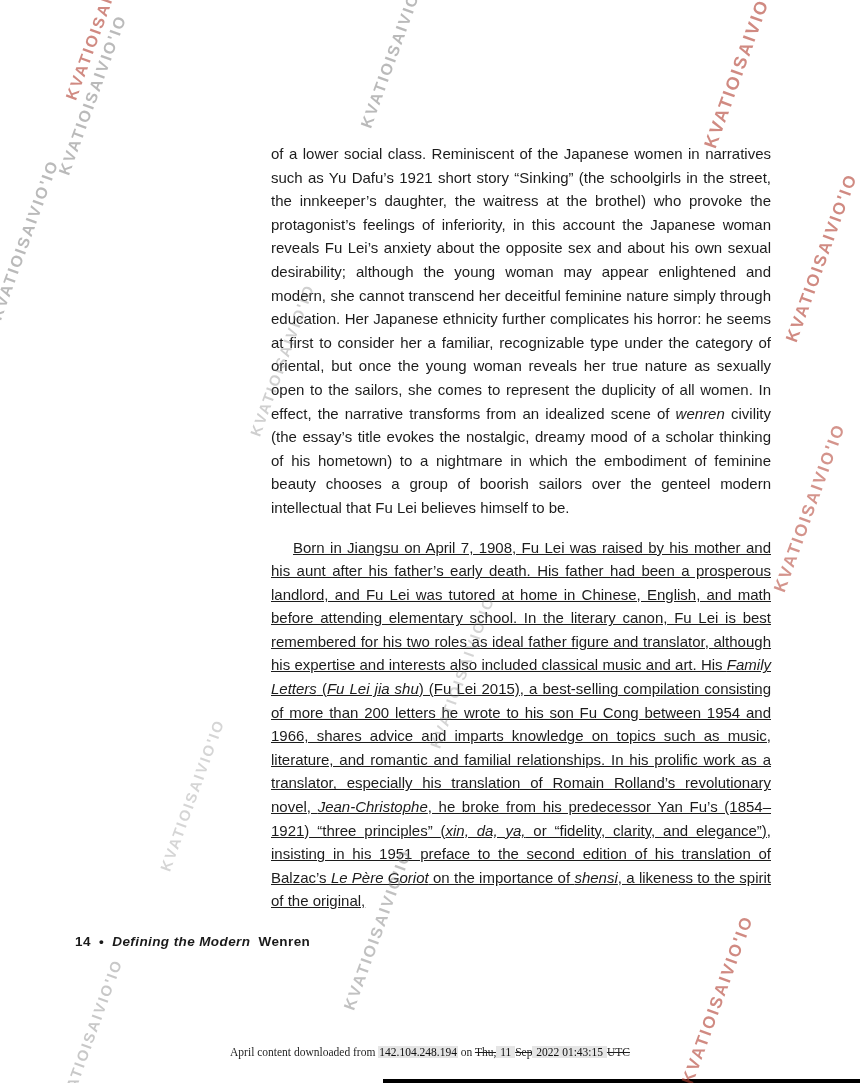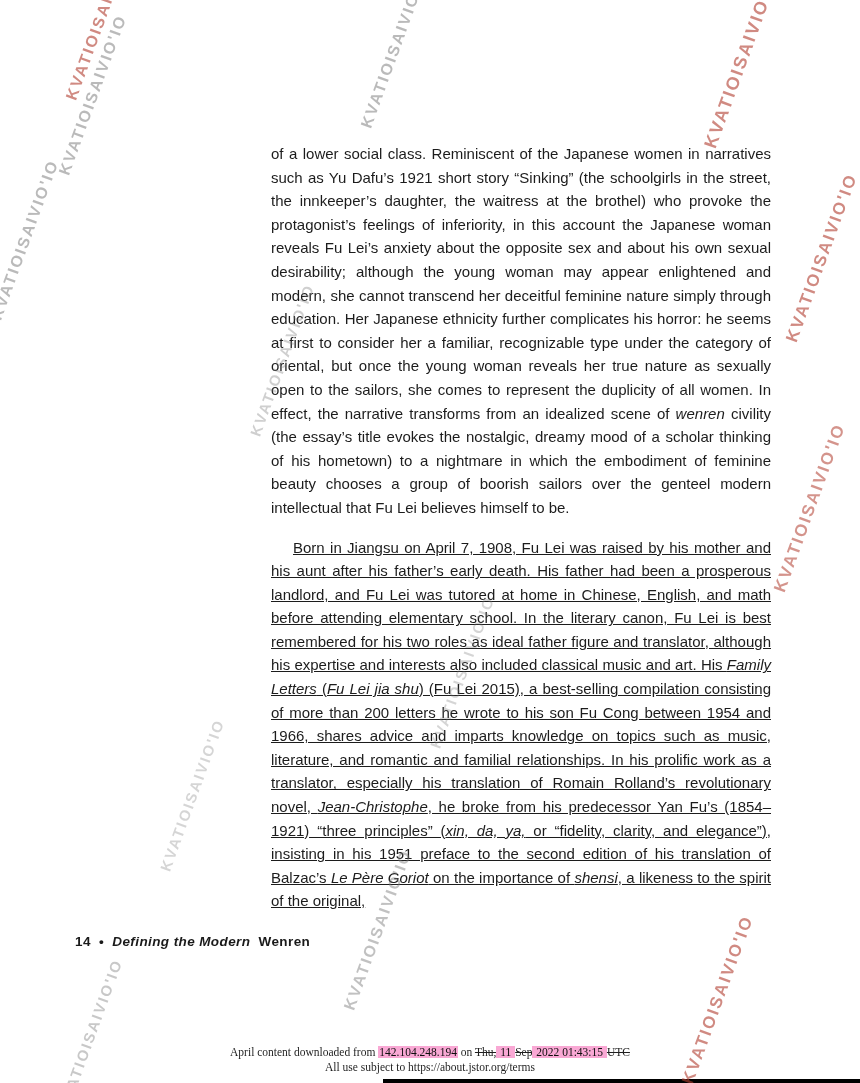--- a/index.html
+++ b/index.html
@@ -38,21 +38,21 @@
 
   .jstor {
     position:absolute;
     left:0; right:0; top:1045px;
     text-align:center;
     font-family:"Liberation Serif", serif;
     font-size:11.5px;
     line-height:15px;
     color:#1f1f1f;
   }
-  .redacted { background:#f9a8d4; color:#0e0e0e; padding:0 1px; }
+  .redacted { background:#e5e5e5; color:#0e0e0e; padding:0 1px; }
   .struck { text-decoration:line-through; }
 
   .watermark-layer {
     position:absolute; inset:0;
     pointer-events:none;
     z-index:5;
   }
   .wm {
     position:absolute;
     transform:translate(-50%,-50%) rotate(-70deg);
@@ -82,21 +82,20 @@
 
   <div class="running-footer">
     <span>14</span>
     <span class="sep">•</span>
     <span class="it">Defining the Modern</span>
     <span style="padding-left:4px;">Wenren</span>
   </div>
 
   <div class="jstor">
     <div><span>April content downloaded from </span><span class="redacted">142.104.248.194</span><span> on </span><span class="struck">Thu,</span><span class="redacted"> 11 </span><span class="struck">Sep</span><span class="redacted"> 2022 01:43:15 </span><span class="struck">UTC</span></div>
-    <div>All use subject to https://about.jstor.org/terms</div>
   </div>
 
   <div class="watermark-layer">
       <span class="wm" style="left: 100px; top: 20px; font-size: 16px; color: rgb(178, 62, 48); opacity: 0.6;">KVATIOISAIVIO'IO</span>
       <span class="wm" style="left: 93px; top: 95px; font-size: 16px; color: rgb(120, 120, 120); opacity: 0.5;">KVATIOISAIVIO'IO</span>
       <span class="wm" style="left: 395px; top: 48px; font-size: 16px; color: rgb(120, 120, 120); opacity: 0.5;">KVATIOISAIVIO'IO</span>
       <span class="wm" style="left: 742px; top: 60px; font-size: 18px; color: rgb(178, 62, 48); opacity: 0.6;">KVATIOISAIVIO'IO</span>
       <span class="wm" style="left: 25px; top: 240px; font-size: 16px; color: rgb(120, 120, 120); opacity: 0.5;">KVATIOISAIVIO'IO</span>
       <span class="wm" style="left: 822px; top: 258px; font-size: 17px; color: rgb(178, 62, 48); opacity: 0.6;">KVATIOISAIVIO'IO</span>
       <span class="wm" style="left: 282px; top: 360px; font-size: 15px; color: rgb(120, 120, 120); opacity: 0.35;">KVATIOISAIVIO'IO</span>

